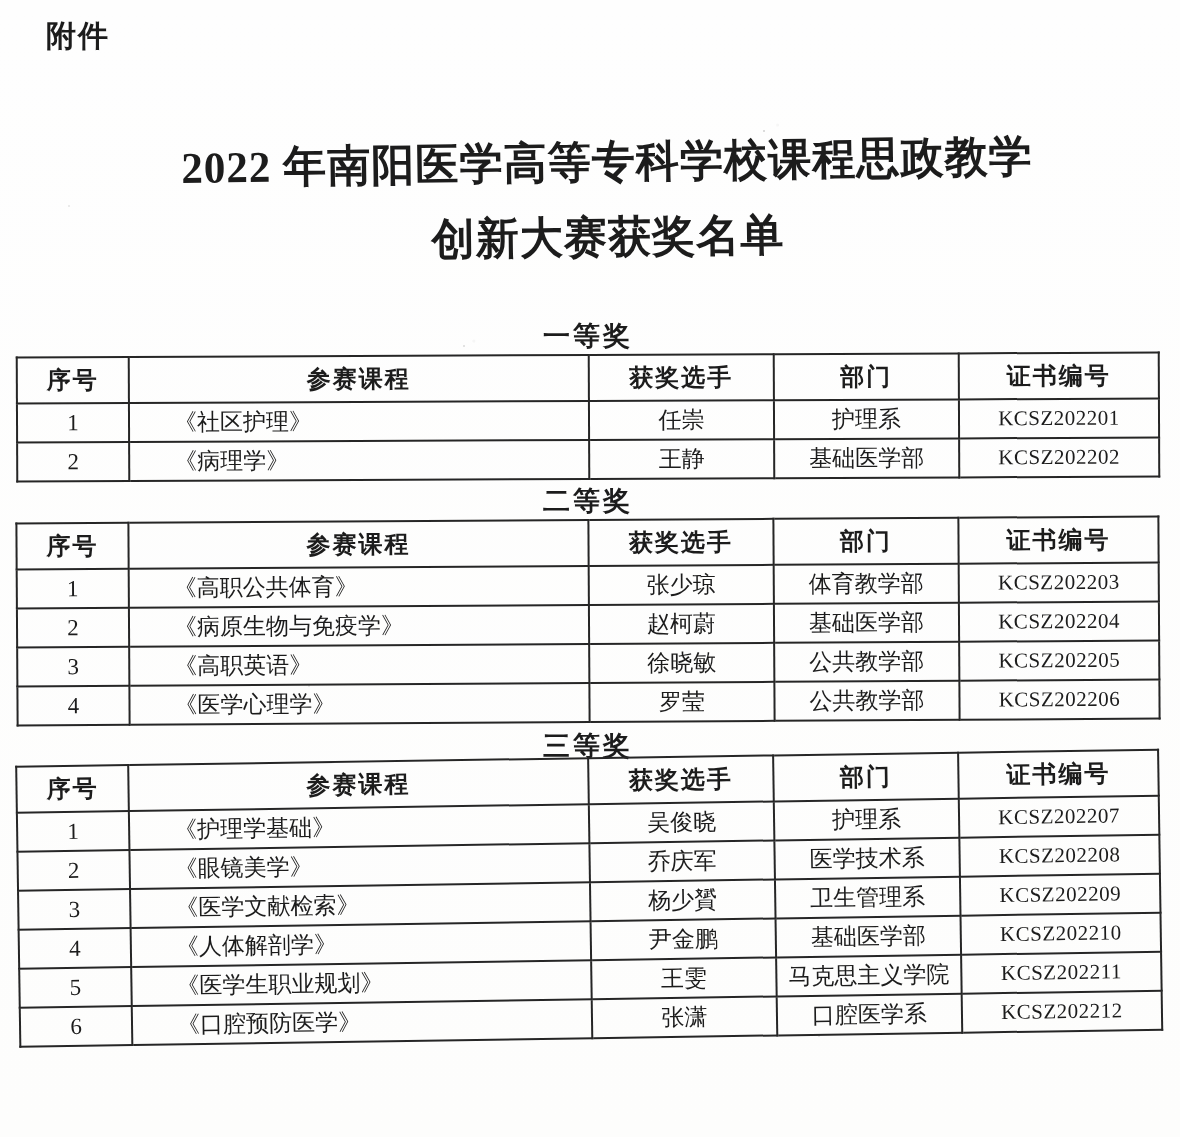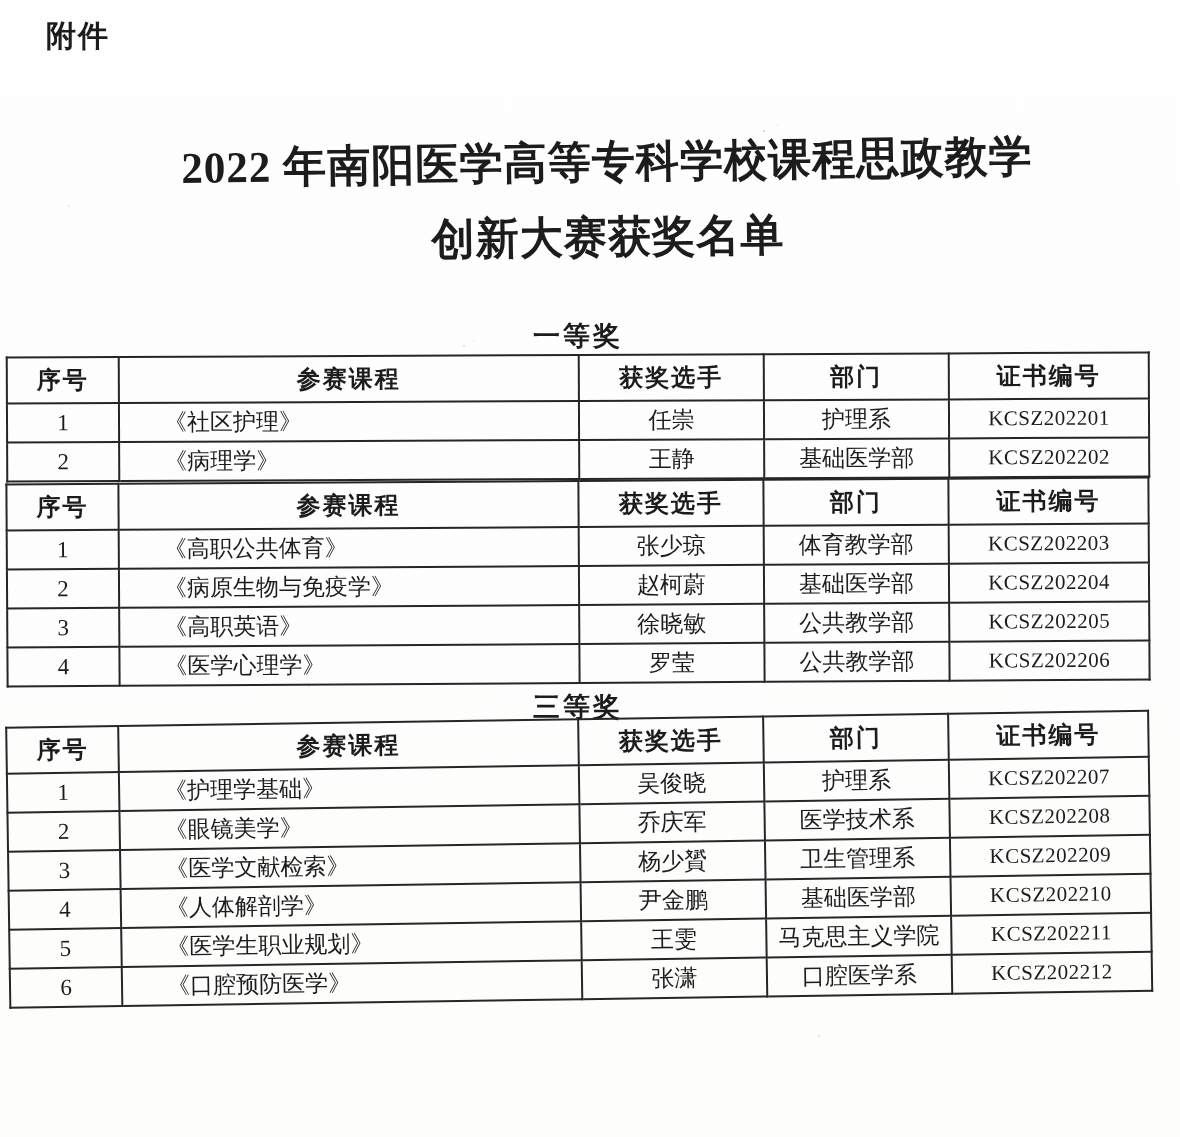--- a/index.html
+++ b/index.html
@@ -47,21 +47,21 @@
   .title-line {
     font-size: 44px;
     font-weight: bold;
     line-height: 1.7;
     letter-spacing: 1px;
     transform: scaleX(0.98);
   }
   .content {
     position: absolute;
     top: 318px;
-    left: 6px;
+    left: 16px;
     width: 1144px;
   }
   .section { margin: 0; }
   .section-heading {
     text-align: center;
     font-size: 27px;
     font-weight: 600;
     letter-spacing: 3px;
     height: 36px;
     line-height: 36px;
@@ -168,20 +168,21 @@
               <td class="c1">《病理学》</td>
               <td class="c2">王静</td>
               <td class="c3">基础医学部</td>
               <td class="c4">KCSZ202202</td>
             </tr>
           </tbody>
       </table>
     </div>
 
     <div class="section sec-2">
+      <div class="section-heading">二等奖</div>
       <table>
         <colgroup>
             <col class="w0">
             <col class="w1">
             <col class="w2">
             <col class="w3">
             <col class="w4">
           </colgroup>
         <thead>
             <tr>

